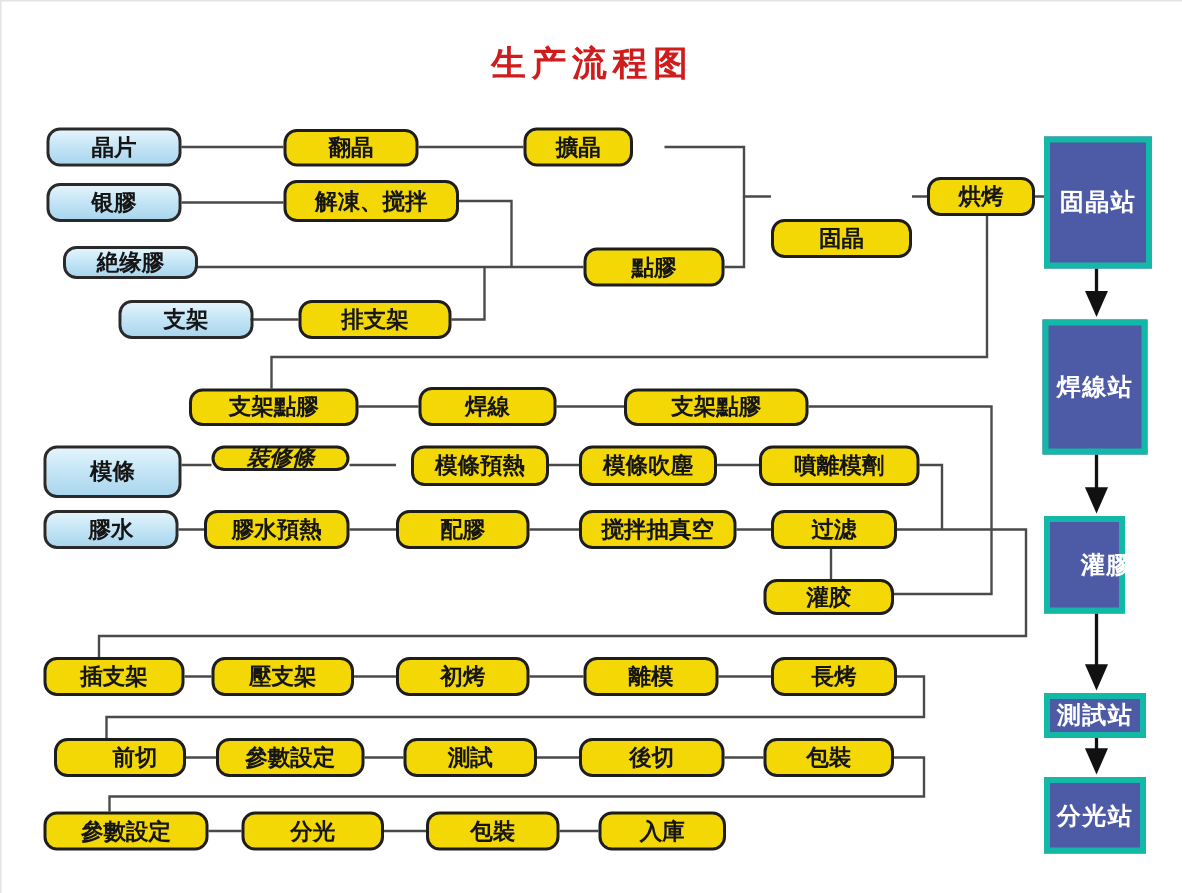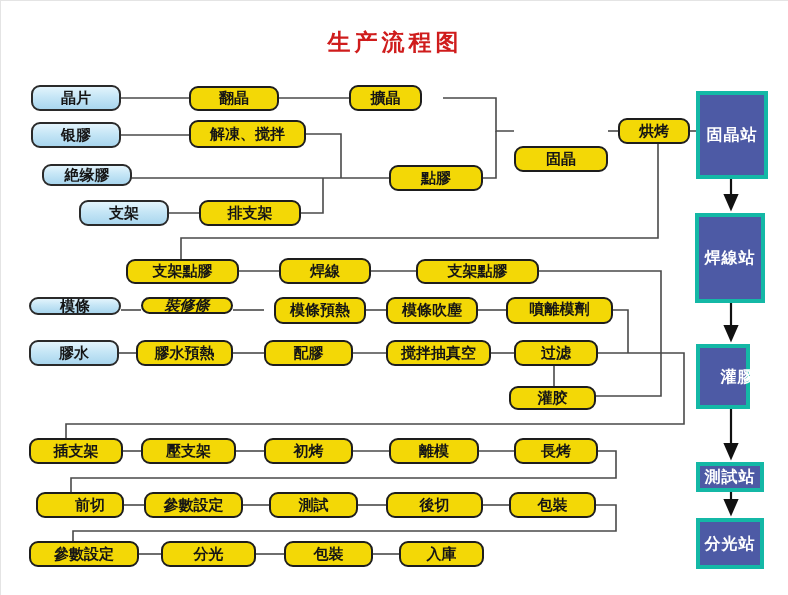--- a/index.html
+++ b/index.html
@@ -88,36 +88,36 @@
         <polyline points="730,302 730,337" class="edge arrow" marker-end="url(#arr)"></polyline>
         <polyline points="730,408 730,455" class="edge arrow" marker-end="url(#arr)"></polyline>
         <polyline points="730,491 730,511" class="edge arrow" marker-end="url(#arr)"></polyline>
       </g>
   </svg>
   <div id="nodes">
       <div class="node input" style="left: 30px; top: 84px; width: 90px; height: 26px;">晶片</div>
       <div class="node input" style="left: 30px; top: 121px; width: 90px; height: 26px;">银膠</div>
       <div class="node input" style="left: 30px; top: 163px; width: 90px; height: 22px; margin-left: 11px;">絶缘膠</div>
       <div class="node input" style="left: 30px; top: 199px; width: 90px; height: 26px; margin-left: 48px;">支架</div>
-      <div class="node input" style="left: 28px; top: 296px; width: 92px; height: 18px;">模條</div>
+      <div class="node input" style="left: 28px; top: 296px; width: 92px; height: 35px;">模條</div>
       <div class="node input" style="left: 28px; top: 339px; width: 90px; height: 26px;">膠水</div>
       <div class="node process" style="left: 188px; top: 85px; width: 90px; height: 25px;">翻晶</div>
       <div class="node process" style="left: 348px; top: 84px; width: 73px; height: 26px;">擴晶</div>
       <div class="node process" style="left: 188px; top: 119px; width: 117px; height: 28px;">解凍、搅拌</div>
       <div class="node process" style="left: 388px; top: 164px; width: 94px; height: 26px;">點膠</div>
       <div class="node process" style="left: 198px; top: 199px; width: 102px; height: 26px;">排支架</div>
       <div class="node process" style="left: 513px; top: 117px; width: 94px; height: 26px; margin-top: 28px;">固晶</div>
       <div class="node process" style="left: 617px; top: 117px; width: 72px; height: 26px;">烘烤</div>
       <div class="node process" style="left: 125px; top: 258px; width: 113px; height: 25px;">支架點膠</div>
       <div class="node process" style="left: 278px; top: 257px; width: 92px; height: 26px;">焊線</div>
       <div class="node process" style="left: 415px; top: 258px; width: 123px; height: 25px;">支架點膠</div>
       <div class="node process" style="left: 140px; top: 296px; width: 92px; height: 17px; font-style: italic;">裝修條</div>
       <div class="node process" style="left: 273px; top: 296px; width: 92px; height: 27px;">模條預熱</div>
       <div class="node process" style="left: 385px; top: 296px; width: 92px; height: 27px;">模條吹塵</div>
-      <div class="node process" style="left: 505px; top: 296px; width: 107px; height: 27px; font-family: Liberation Mono, monospace;">噴離模劑</div>
+      <div class="node process" style="left: 505px; top: 296px; width: 107px; height: 27px;">噴離模劑</div>
       <div class="node process" style="left: 135px; top: 339px; width: 97px; height: 26px;">膠水預熱</div>
       <div class="node process" style="left: 263px; top: 339px; width: 89px; height: 26px;">配膠</div>
       <div class="node process" style="left: 385px; top: 339px; width: 105px; height: 26px;">搅拌抽真空</div>
       <div class="node process" style="left: 513px; top: 339px; width: 84px; height: 26px;">过滤</div>
       <div class="node process" style="left: 508px; top: 385px; width: 87px; height: 24px;">灌胶</div>
       <div class="node process" style="left: 28px; top: 437px; width: 94px; height: 26px;">插支架</div>
       <div class="node process" style="left: 140px; top: 437px; width: 95px; height: 26px;">壓支架</div>
       <div class="node process" style="left: 263px; top: 437px; width: 89px; height: 26px;">初烤</div>
       <div class="node process" style="left: 388px; top: 437px; width: 90px; height: 26px;">離模</div>
       <div class="node process" style="left: 513px; top: 437px; width: 84px; height: 26px;">長烤</div>

